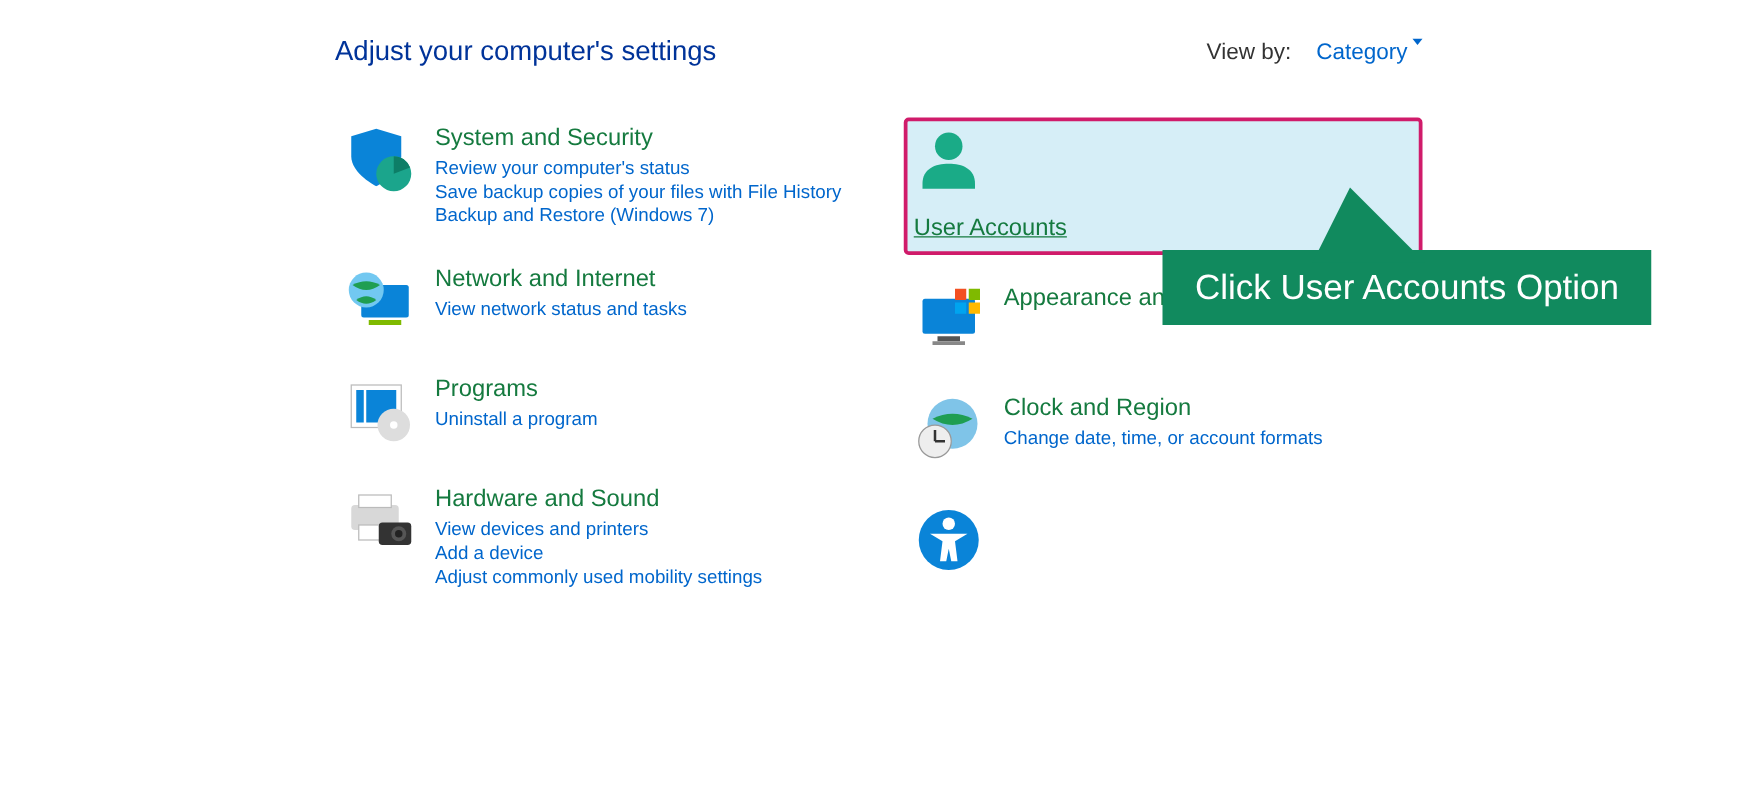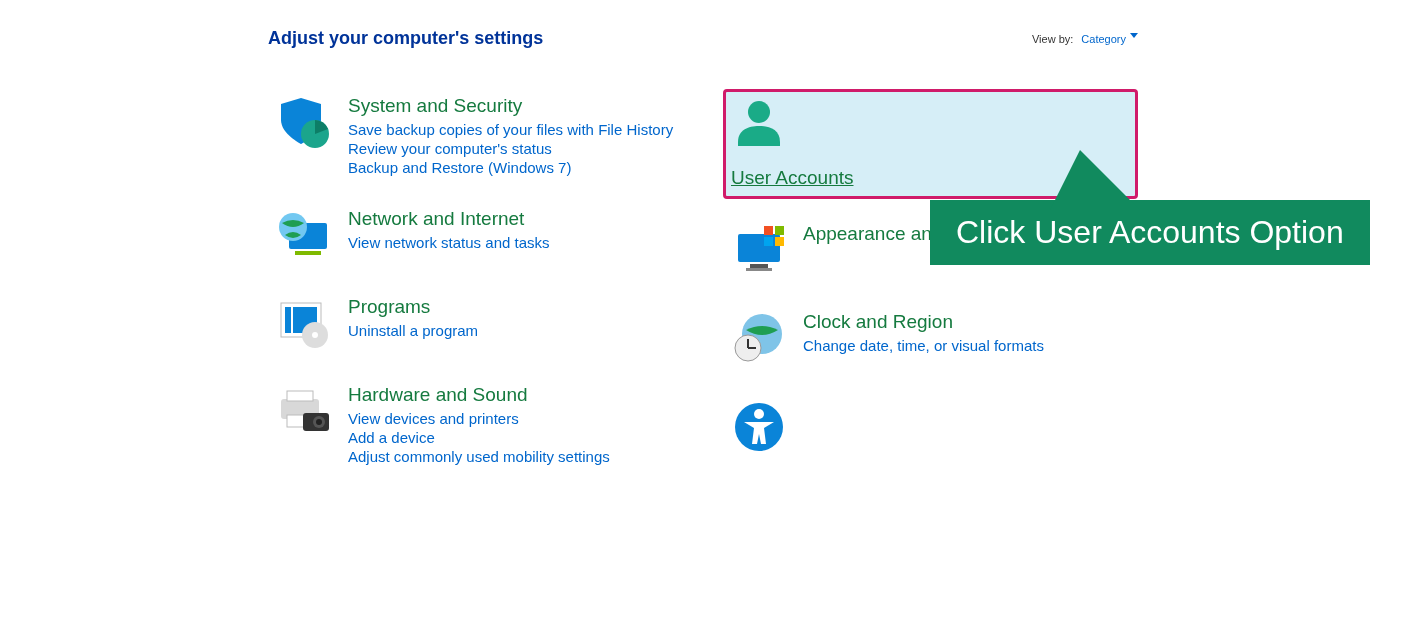--- a/index.html
+++ b/index.html
@@ -11,29 +11,29 @@
       position: relative;
       padding: 28px 268px 0 268px;
     }
     .header-row {
       display: flex;
       justify-content: space-between;
       align-items: center;
       margin-bottom: 40px;
     }
     .page-title {
+      font-size: 22px;
+      color: #003399;
+      font-weight: 400;
+    }
+    .view-by {
+      display: flex;
+      align-items: center;
+      gap: 20px;
       font-size: 18px;
-      color: #003399;
-      font-weight: 700;
-    }
-    .view-by {
-      display: flex;
-      align-items: center;
-      gap: 8px;
-      font-size: 11px;
     }
     .view-by-label { color: #333; }
     .view-by-value {
       color: #0066cc;
       display: inline-flex;
       gap: 4px;
       cursor: pointer;
     }
     .caret {
       display: inline-block;
@@ -92,21 +92,21 @@
         linear-gradient(to right, #0078d4 50%, #ffb900 50%) top / 100% 50% no-repeat,
         linear-gradient(to right, #ffb900 50%, #0078d4 50%) bottom / 100% 50% no-repeat;
       clip-path: polygon(50% 0, 100% 15%, 100% 55%, 50% 100%, 0 55%, 0 15%);
     }
     
     .callout {
       position: absolute;
       left: 930px; top: 200px;
       background: #118a5e;
       color: #fff;
-      font-size: 32px;
+      font-size: 28px;
       padding: 14px 26px;
       z-index: 10;
     }
     .callout::before {
       content: "";
       position: absolute;
       top: -50px; left: 120px;
       width: 0; height: 0;
       border-left: 30px solid transparent;
       border-right: 60px solid transparent;
@@ -136,22 +136,22 @@
     <div class="category">
       <div class="icon-wrap">
         <svg width="54" height="54" viewBox="0 0 54 54">
           <path d="M24 2 L44 8 L44 24 C44 38 24 48 24 48 C24 48 4 38 4 24 L4 8 Z" fill="#0a84d8"></path>
           <circle cx="38" cy="38" r="14" fill="#1ba58c"></circle>
           <path d="M38 38 L38 24 A14 14 0 0 1 51 33 Z" fill="#0d7e67"></path>
         </svg>
       </div>
       <div class="cat-body">
         <a class="cat-title">System and Security</a>
+        <a class="cat-link">Review your computer's status</a>
         <a class="cat-link">Save backup copies of your files with File History</a>
-        <a class="cat-link">Review your computer's status</a>
         <a class="cat-link">Backup and Restore (Windows 7)</a>
       </div>
     </div>
 
     <div class="category">
       <div class="icon-wrap">
         <svg width="54" height="54" viewBox="0 0 54 54">
           <rect x="12" y="14" width="38" height="26" rx="2" fill="#0a84d8"></rect>
           <rect x="18" y="42" width="26" height="4" fill="#7fba00"></rect>
           <circle cx="16" cy="18" r="14" fill="#72c8f1"></circle>
@@ -238,21 +238,21 @@
         <svg width="54" height="54" viewBox="0 0 54 54">
           <circle cx="30" cy="22" r="20" fill="#7fc4e8"></circle>
           <path d="M14 18 Q30 10 46 18 Q30 28 14 18" fill="#1f9e52"></path>
           <circle cx="16" cy="36" r="13" fill="#eee" stroke="#999"></circle>
           <line x1="16" y1="36" x2="16" y2="27" stroke="#333" stroke-width="2"></line>
           <line x1="16" y1="36" x2="24" y2="36" stroke="#333" stroke-width="2"></line>
         </svg>
       </div>
       <div class="cat-body">
         <a class="cat-title">Clock and Region</a>
-        <span class="cat-link">Change date, time, or visual formats</span>
+        <span class="cat-link">Change date, time, or account formats</span>
       </div>
     </div>
 
     <div class="category">
       <div class="icon-wrap">
         <svg width="54" height="54" viewBox="0 0 54 54">
           <circle cx="27" cy="27" r="24" fill="#0a84d8"></circle>
           <circle cx="27" cy="14" r="5" fill="#fff"></circle>
           <path d="M12 22 L42 22 L32 28 L34 44 L29 44 L27 34 L25 44 L20 44 L22 28 Z" fill="#fff"></path>
         </svg>

